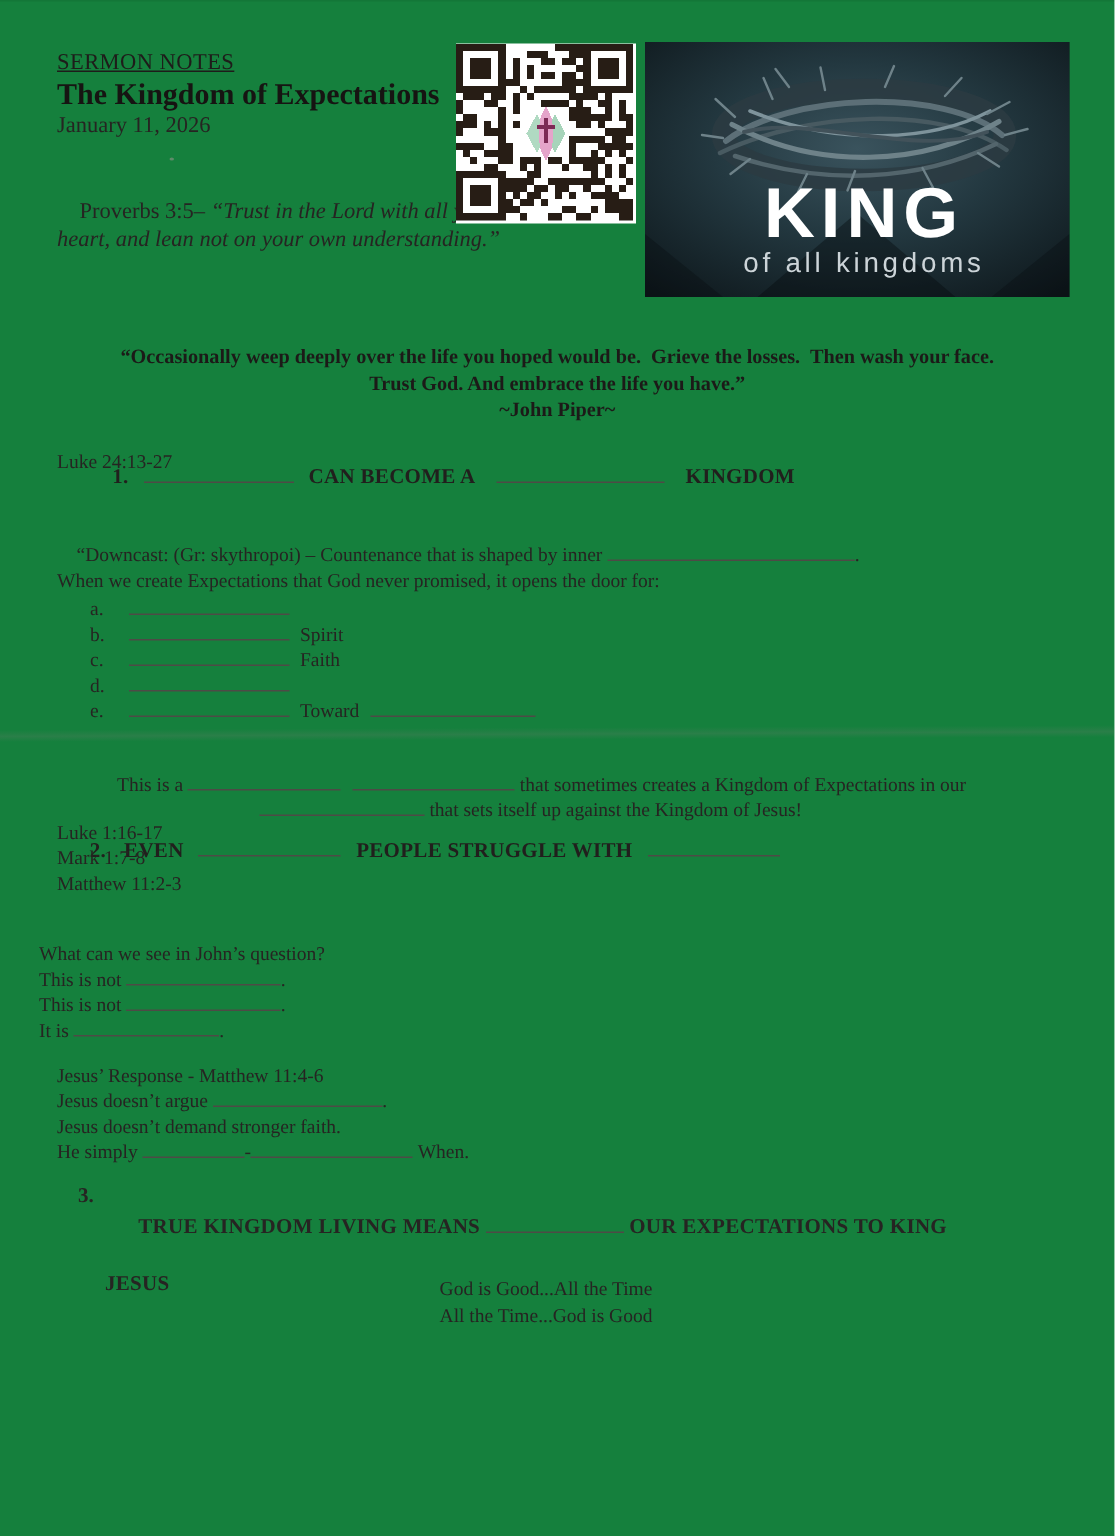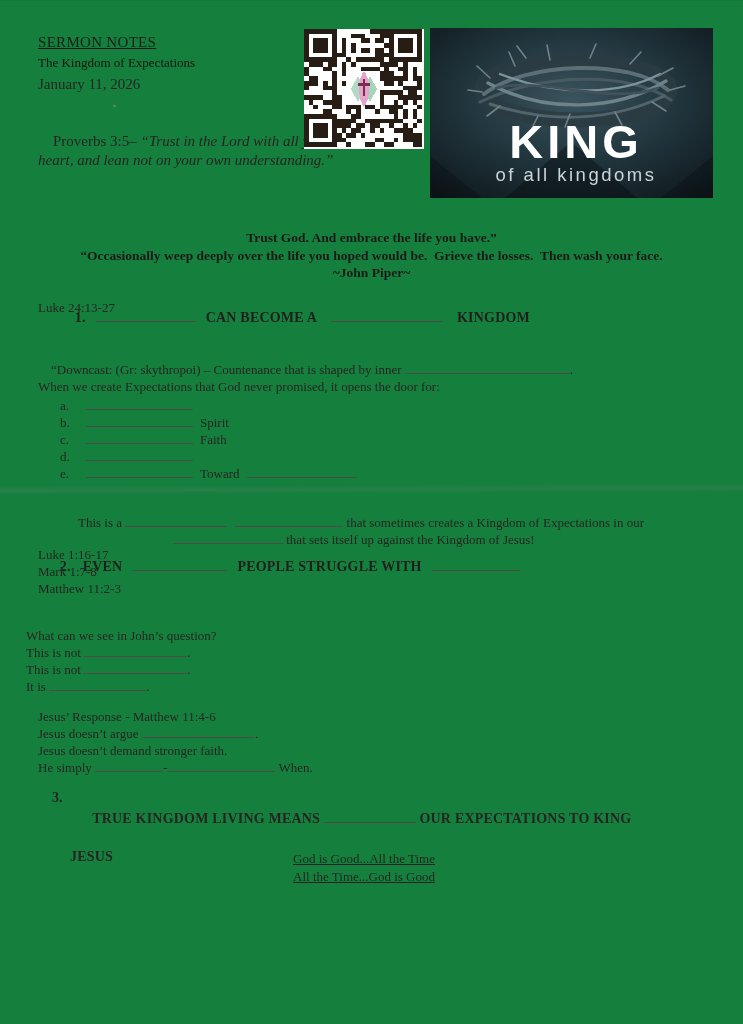--- a/index.html
+++ b/index.html
@@ -5,21 +5,21 @@
   html,body{margin:0;padding:0;background:#ffffff;}
   .page{position:relative;width:743px;height:1024px;background:#15803d;overflow:hidden;
         font-family:"Liberation Serif","DejaVu Serif",serif;color:#262422;
         border-top:1px solid rgba(0,0,0,0.07);}
   .line{white-space:pre-wrap;font-size:13px;line-height:17px;}
   .abs{position:absolute;}
   .blank{display:inline-block;height:11px;border-bottom:1.2px solid #4e4a46;vertical-align:baseline;}
 
   
   .kicker{font-size:15px;text-decoration:underline;letter-spacing:.3px;color:#1e1c1a;}
-  .title{font-size:13px;font-weight:normal;color:#161412;line-height:24px;}
+  .title{font-size:20px;font-weight:bold;color:#161412;line-height:24px;}
   .date{font-size:15px;line-height:19px;}
   .verse{width:300px;font-size:15px;line-height:19px;white-space:pre-wrap;}
   .verse .vq{font-style:italic;}
 
   
   .qr{width:120px;height:120px;background:#fff;}
   .qr svg{display:block;shape-rendering:crispEdges;}
   .qr-logo{position:absolute;left:50%;top:50%;transform:translate(-50%,-50%);}
 
   
@@ -40,21 +40,21 @@
 
   .crease{left:0;top:484px;width:743px;height:8px;
           background:linear-gradient(to bottom,rgba(255,255,255,0),rgba(125,122,118,0.20) 55%,rgba(255,255,255,0));
           transform:rotate(-0.25deg);}
   .speck{position:absolute;background:#9a968f;opacity:.55;border-radius:50%;}
 
   .s3-row{display:flex;}
   .s3-num{width:18px;flex:0 0 18px;font-size:14px;font-weight:bold;}
   .s3-body{width:600px;font-size:14px;font-weight:bold;letter-spacing:.2px;line-height:19px;white-space:pre-wrap;}
 
-  .footer{left:0;top:849px;width:728px;text-align:center;text-decoration:underline;}
+  .footer{left:0;top:849px;width:728px;text-align:center;}
   .footer .line{line-height:17.5px;}
 </style>
 </head>
 <body>
 
 <div class="page">
 
   <div class="abs" style="left:38px;top:33px;">
     <div class="kicker">SERMON NOTES</div>
     <div class="title">The Kingdom of Expectations</div>
@@ -334,22 +334,22 @@
           <line x1="52" y1="64" x2="38" y2="62"></line>
             <line x1="108" y1="88" x2="102" y2="100"></line>
         </g>
       </g>
       <text x="146" y="130" text-anchor="middle" font-family="Liberation Sans, sans-serif" font-weight="bold" font-size="47" letter-spacing="4" fill="#ffffff">KING</text>
       <text x="146" y="153" text-anchor="middle" font-family="Liberation Sans, sans-serif" font-size="18.5" letter-spacing="2.5" fill="#ccd4d8">of all kingdoms</text>
     </svg>
   </div>
 
   <div class="abs quote">
+    <div class="line">“Occasionally weep deeply over the life you hoped would be.  Grieve the losses.  Then wash your face.</div>
     <div class="line">Trust God. And embrace the life you have.”</div>
-    <div class="line">“Occasionally weep deeply over the life you hoped would be.  Grieve the losses.  Then wash your face.</div>
     <div class="line">~John Piper~</div>
   </div>
 
   <div class="abs sec-head" style="left:60px;top:293px;">
     <span>1.</span><span class="blank gapL gapR" style="width:100px;"></span><span>CAN BECOME A</span><span class="blank" style="width:112px;margin:0 14px;"></span><span>KINGDOM</span>
   </div>
   <div class="abs line" style="left:38px;top:298px;">Luke 24:13-27</div>
 
   <div class="abs line" style="left:38px;top:343px;">
     <span>“Downcast: (Gr: skythropoi) – Countenance that is shaped by inner </span><span class="blank" style="width:165px;"></span><span>.</span>

